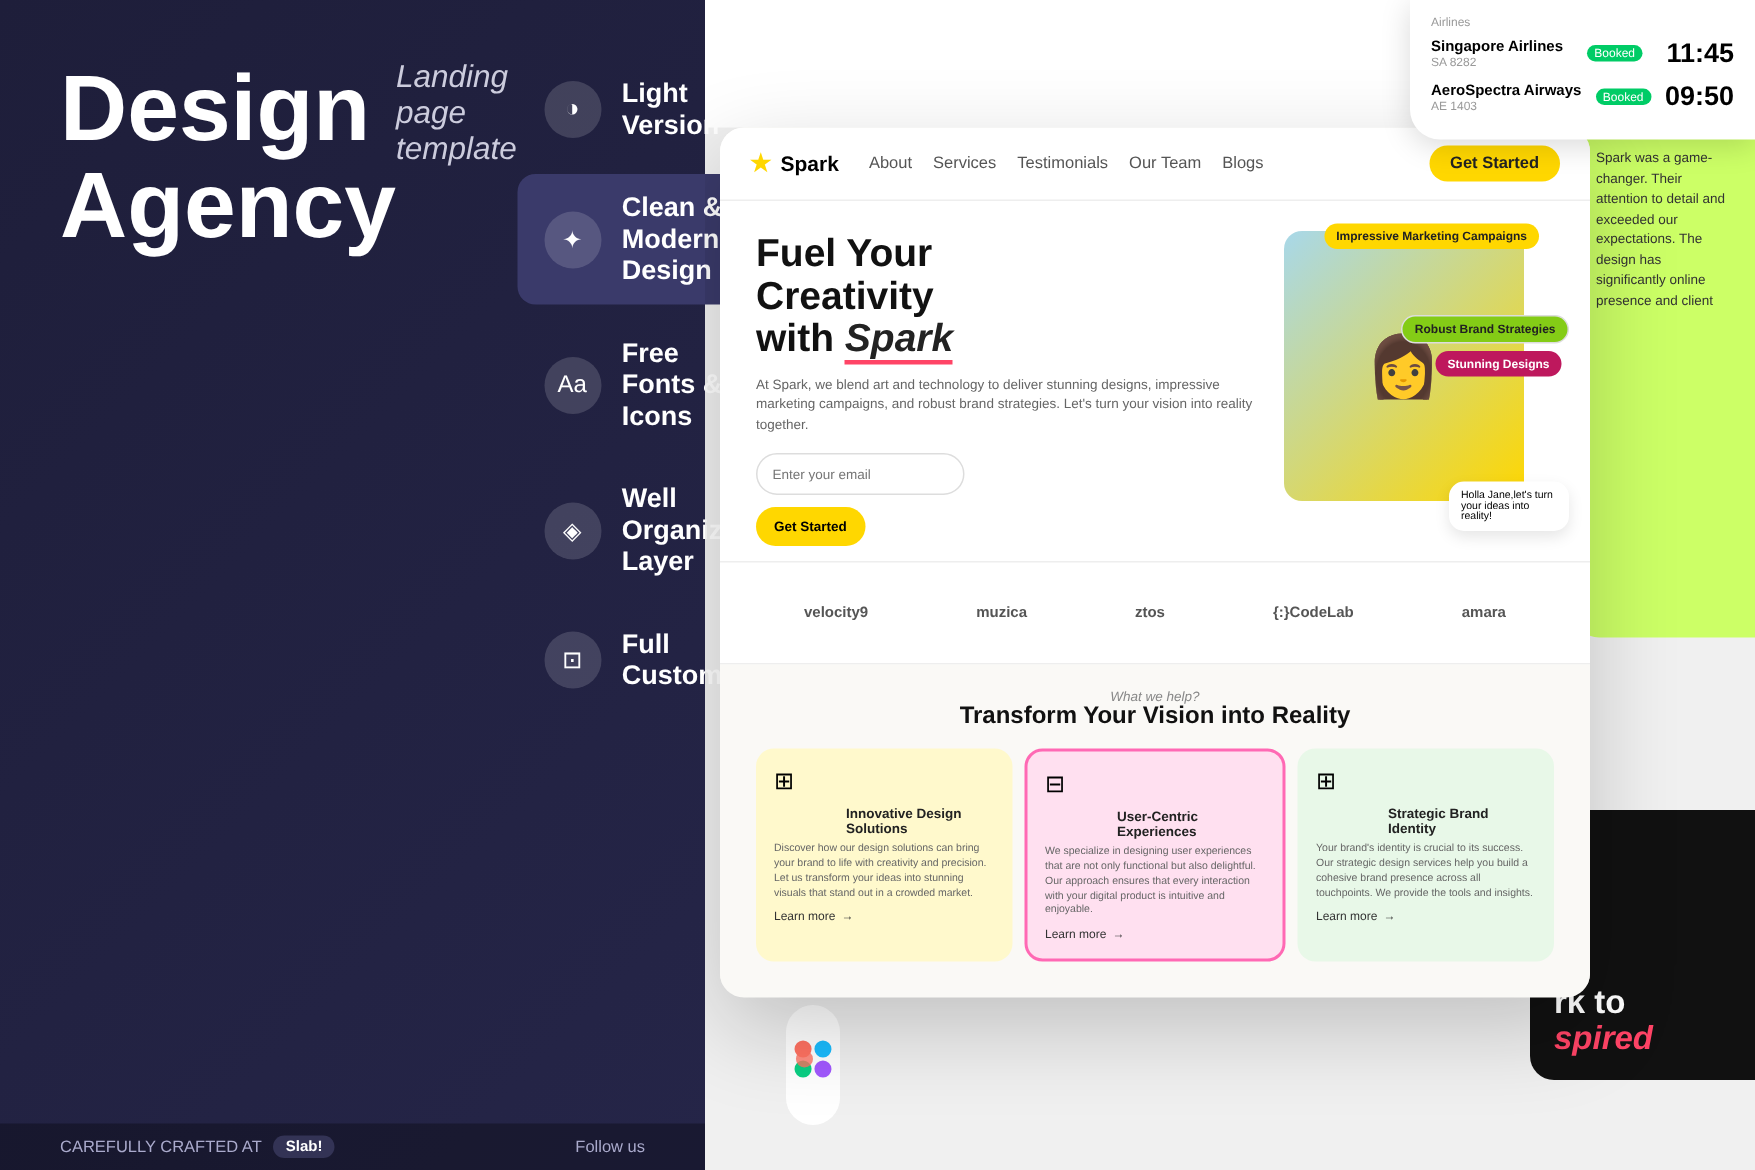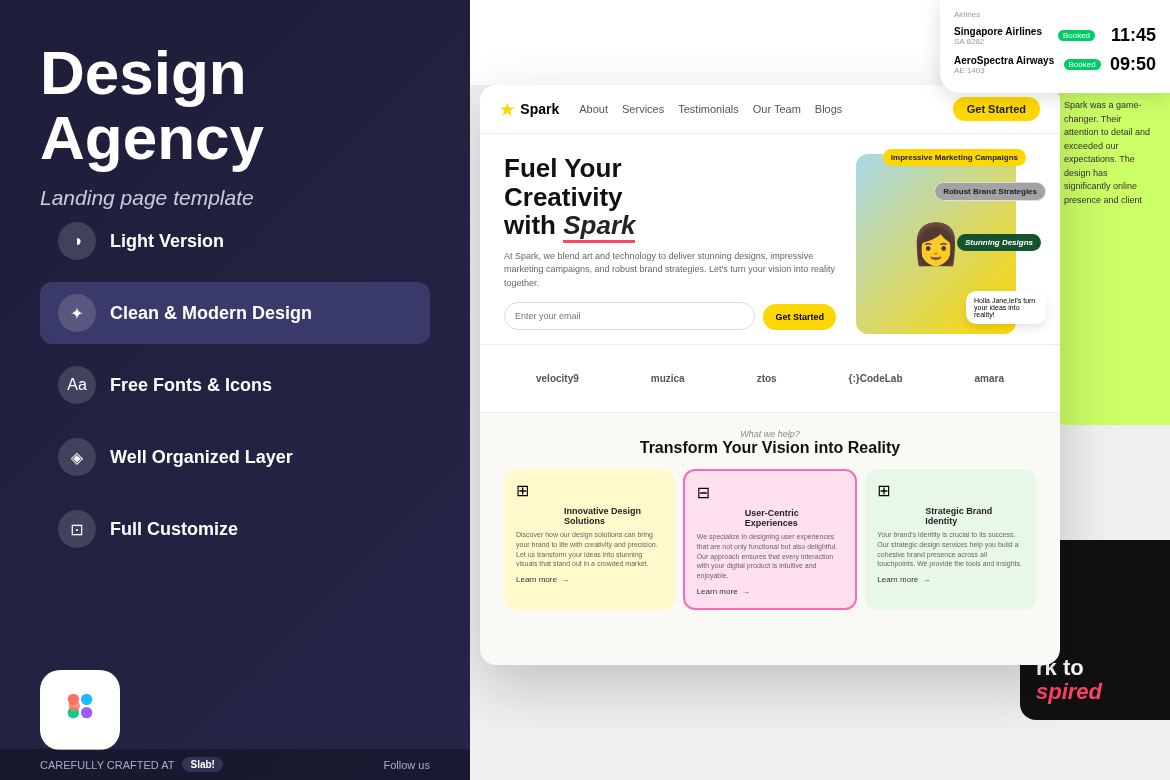--- a/index.html
+++ b/index.html
@@ -12,21 +12,20 @@
       background: #1a1a2e;
     }
 
     
     .left-panel {
       width: 470px;
       min-width: 470px;
       background: linear-gradient(135deg, #1e1e3a 0%, #252548 100%);
       padding: 40px 40px 30px 40px;
       display: flex;
-      flex-direction: column;
       position: relative;
       z-index: 2;
     }
 
     .main-title {
       font-size: 62px;
       font-weight: 900;
       color: #ffffff;
       line-height: 1.05;
       margin-bottom: 16px;
@@ -218,21 +217,22 @@
     .lp-hero-desc {
       font-size: 9px;
       color: #666;
       line-height: 1.5;
       margin-bottom: 12px;
     }
 
     .lp-hero-form {
       display: flex;
       gap: 8px;
-      align-items: flex-end;
+      align-items: flex-start;
+      flex-direction: column;
     }
 
     .lp-email-input {
       flex: 1;
       padding: 8px 10px;
       border: 1px solid #ddd;
       border-radius: 20px;
       font-size: 9px;
       outline: none;
     }
@@ -268,22 +268,22 @@
       position: absolute;
       background: #ffd700;
       color: #222;
       font-size: 8px;
       font-weight: 700;
       padding: 4px 8px;
       border-radius: 20px;
     }
 
     .hero-tag.tag1 { top: -5px; right: 10px; }
-    .hero-tag.tag2 { top: 28px; right: -10px; background: #a3a3a3; border: 1px solid #ddd; }
-    .hero-tag.tag3 { top: 80px; right: -5px; background: #14532d; color: white; font-style: italic; }
+    .hero-tag.tag2 { top: 56px; right: -10px; background: #84cc16; border: 1px solid #ddd; }
+    .hero-tag.tag3 { top: 80px; right: -5px; background: #be185d; color: white; }
 
     .hero-speech {
       position: absolute;
       bottom: 10px;
       right: -10px;
       background: white;
       border-radius: 10px;
       padding: 6px 8px;
       font-size: 7px;
       box-shadow: 0 4px 10px rgba(0,0,0,0.1);

